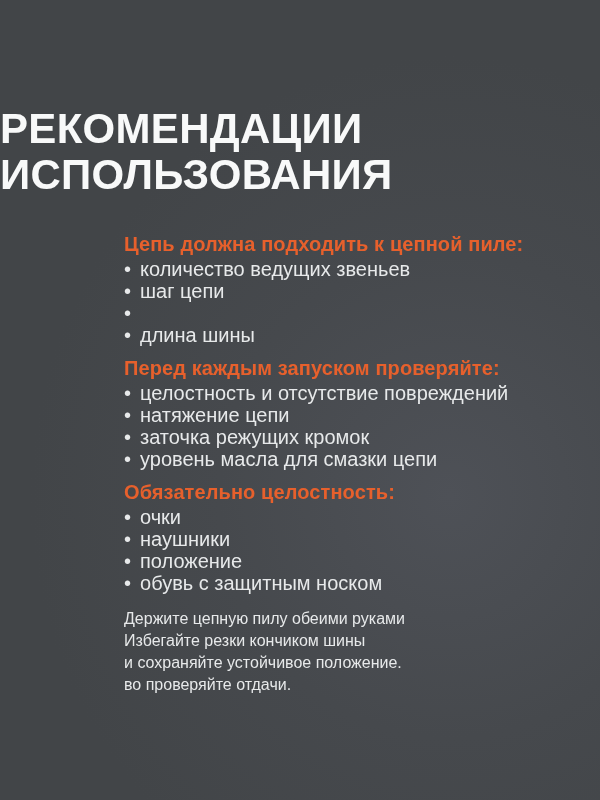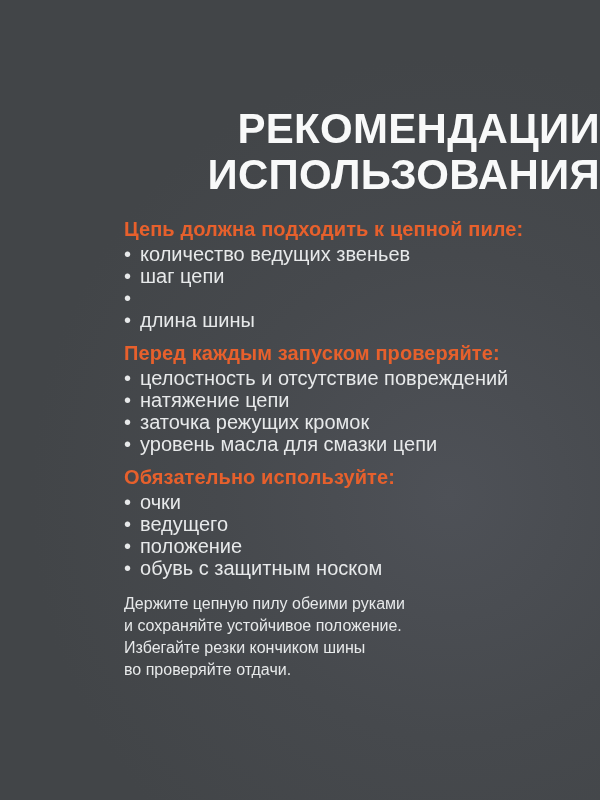--- a/index.html
+++ b/index.html
@@ -20,32 +20,32 @@
   .poster {
     width: 600px;
     height: 800px;
     overflow: hidden;
     background:
       radial-gradient(70% 55% at 75% 62%, var(--background-highlight) 0%, var(--background) 55%, var(--background-edge) 100%);
   }
   .title {
     margin: 0;
     padding-top: 106px;
-    text-align: right;
+    text-align: left;
     color: var(--title-text);
     font-size: 42px;
     font-weight: 700;
     line-height: 46px;
     letter-spacing: 0.3px;
   }
   .title-line { display: block; }
   .content {
     padding: 0 60px 0 124px;
   }
-  .section { margin-top: 20px; }
+  .section { margin-top: 35px; }
   .section + .section { margin-top: 11px; }
   .heading {
     margin: 0 0 3px 0;
     color: var(--accent-orange);
     font-size: 20px;
     font-weight: 700;
     line-height: 22px;
     letter-spacing: 0.1px;
   }
   .bullets {
@@ -114,42 +114,42 @@
           <span>заточка режущих кромок</span>
         </li>
         <li class="bullet">
           <span class="dot">•</span>
           <span>уровень масла для смазки цепи</span>
         </li>
       </ul>
     </section>
 
     <section class="section">
-      <h2 class="heading">Обязательно используйте:</h2>
+      <h2 class="heading">Обязательно целостность:</h2>
       <ul class="bullets">
         <li class="bullet">
           <span class="dot">•</span>
           <span>очки</span>
         </li>
         <li class="bullet">
           <span class="dot">•</span>
-          <span>ведущего</span>
+          <span>наушники</span>
         </li>
         <li class="bullet">
           <span class="dot">•</span>
           <span>положение</span>
         </li>
         <li class="bullet">
           <span class="dot">•</span>
           <span>обувь с защитным носком</span>
         </li>
       </ul>
     </section>
 
     <p class="note">
       <span class="note-line">Держите цепную пилу обеими руками</span>
+      <span class="note-line">Избегайте резки кончиком шины</span>
       <span class="note-line">и сохраняйте устойчивое положение.</span>
-      <span class="note-line">Избегайте резки кончиком шины</span>
       <span class="note-line">во проверяйте отдачи.</span>
     </p>
 
   </div>
 </div>
 
 </body></html>

